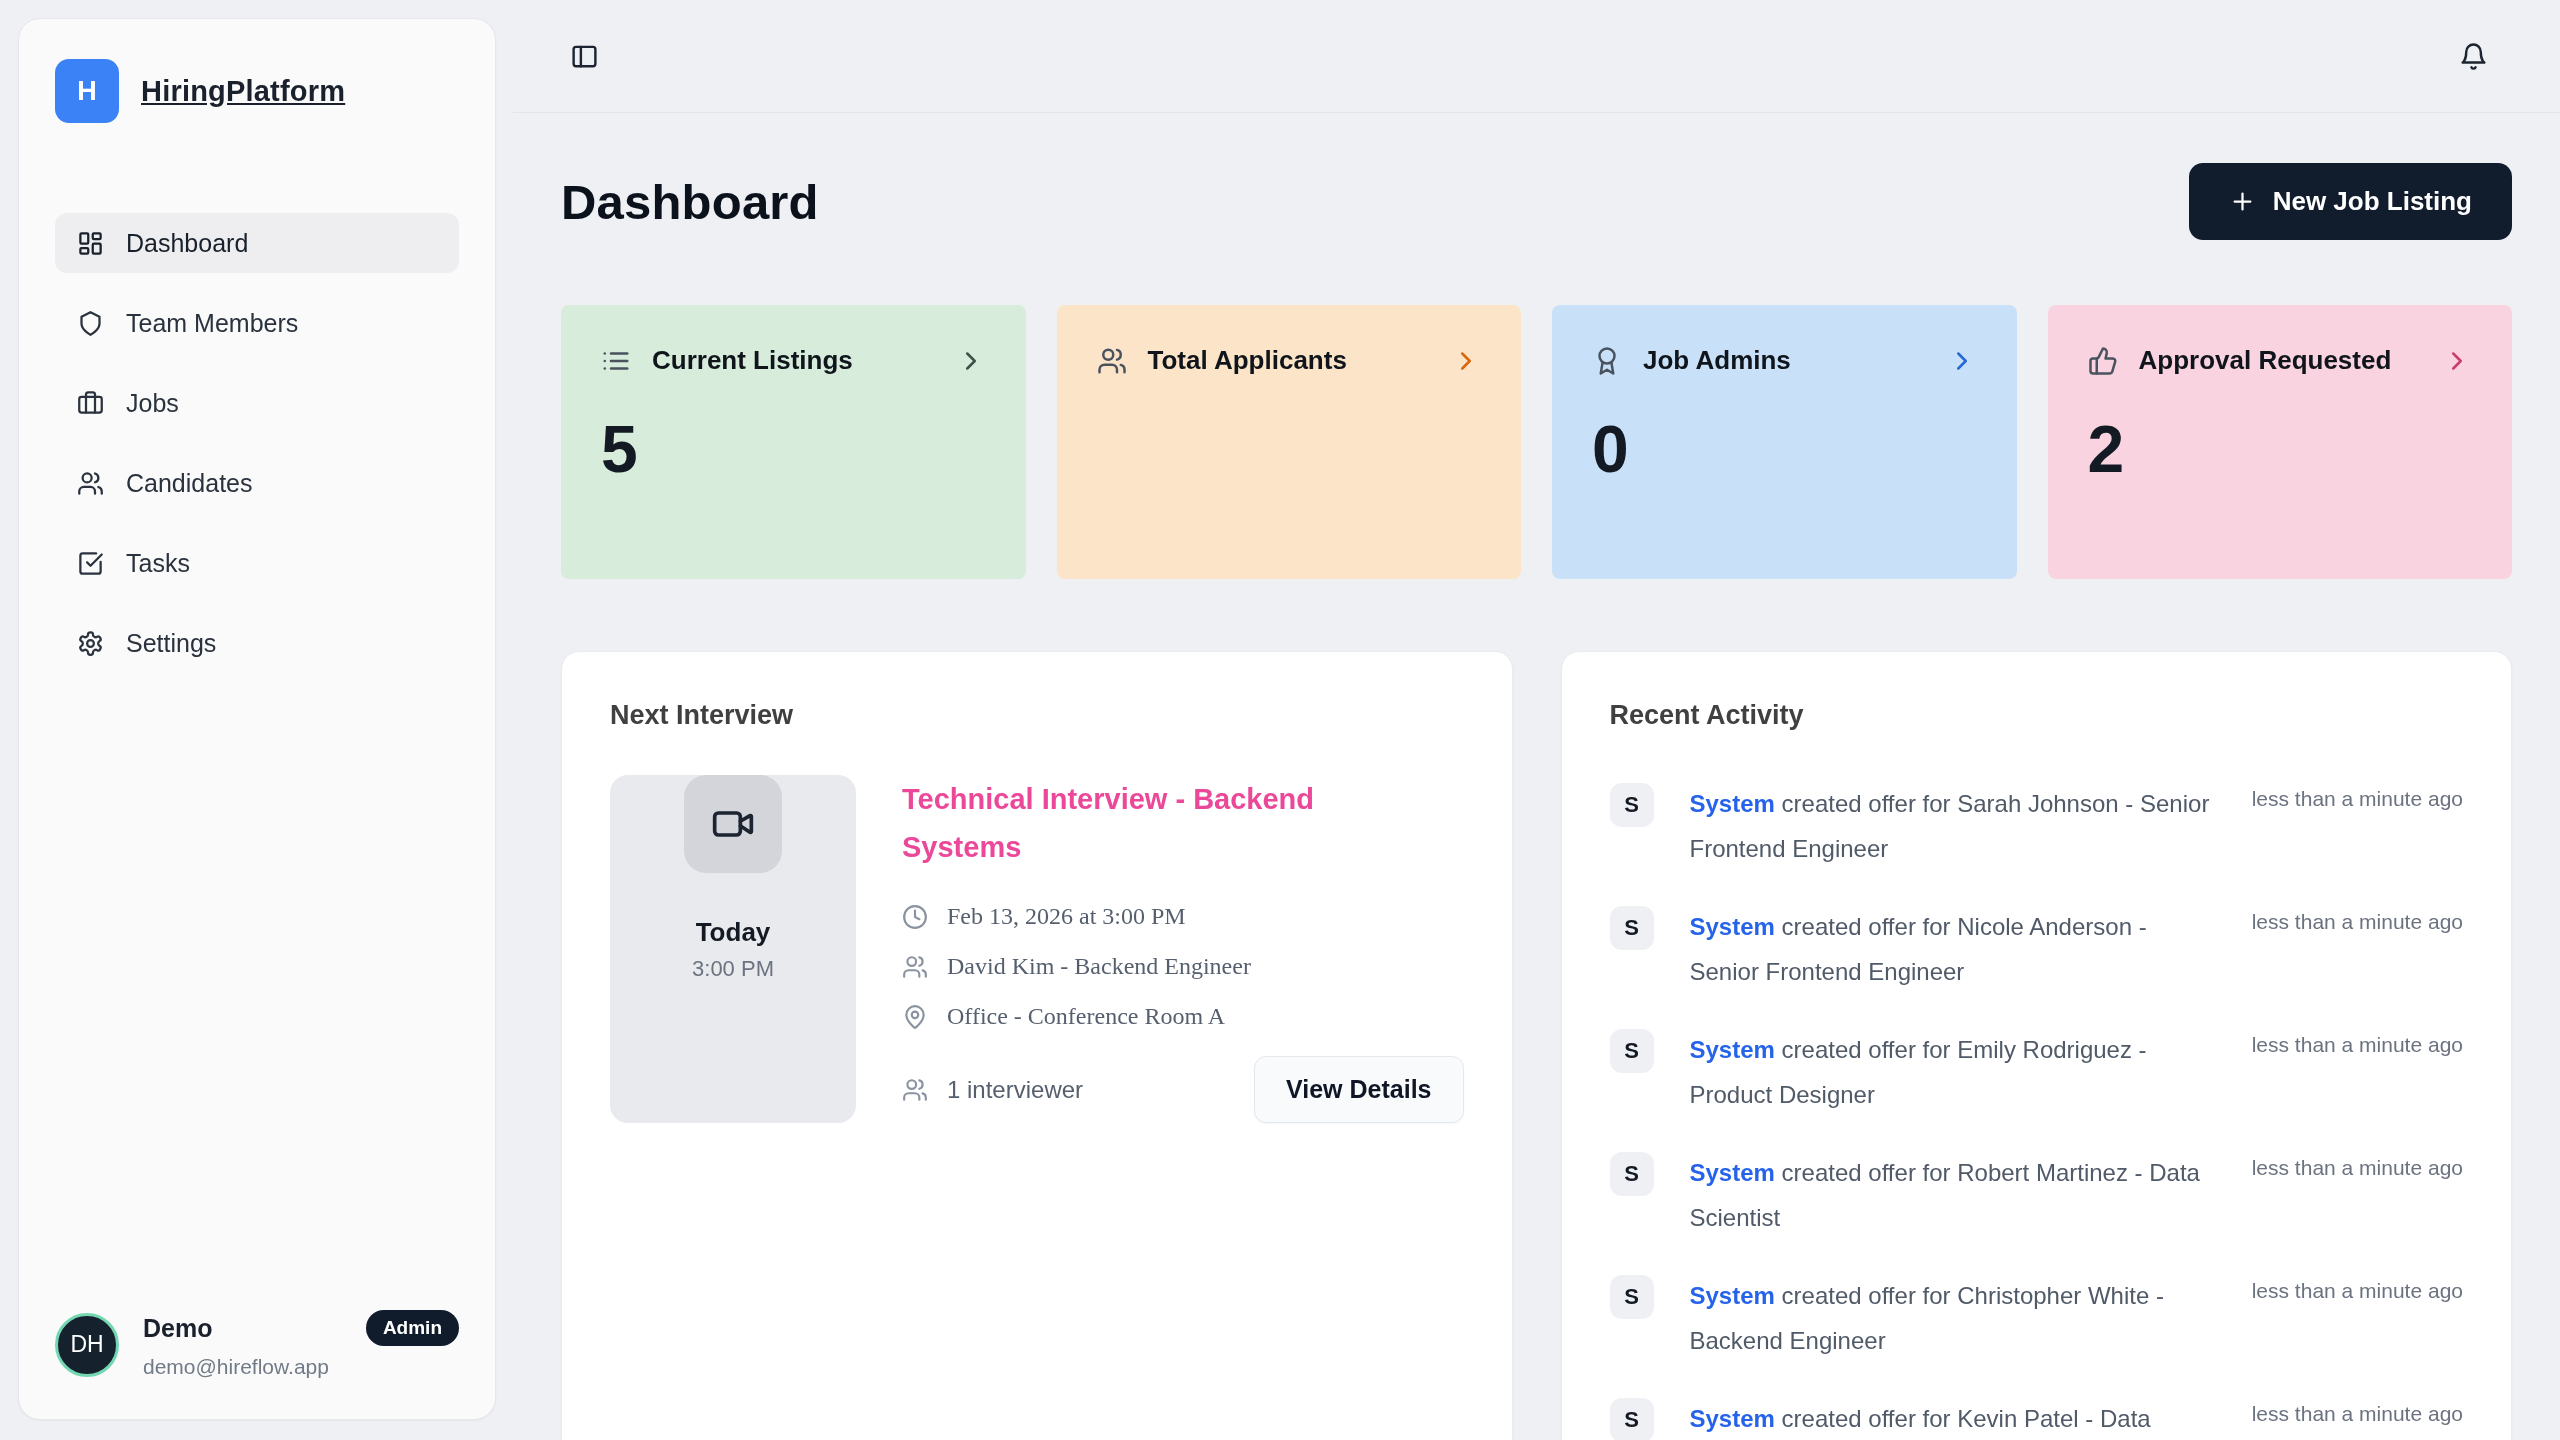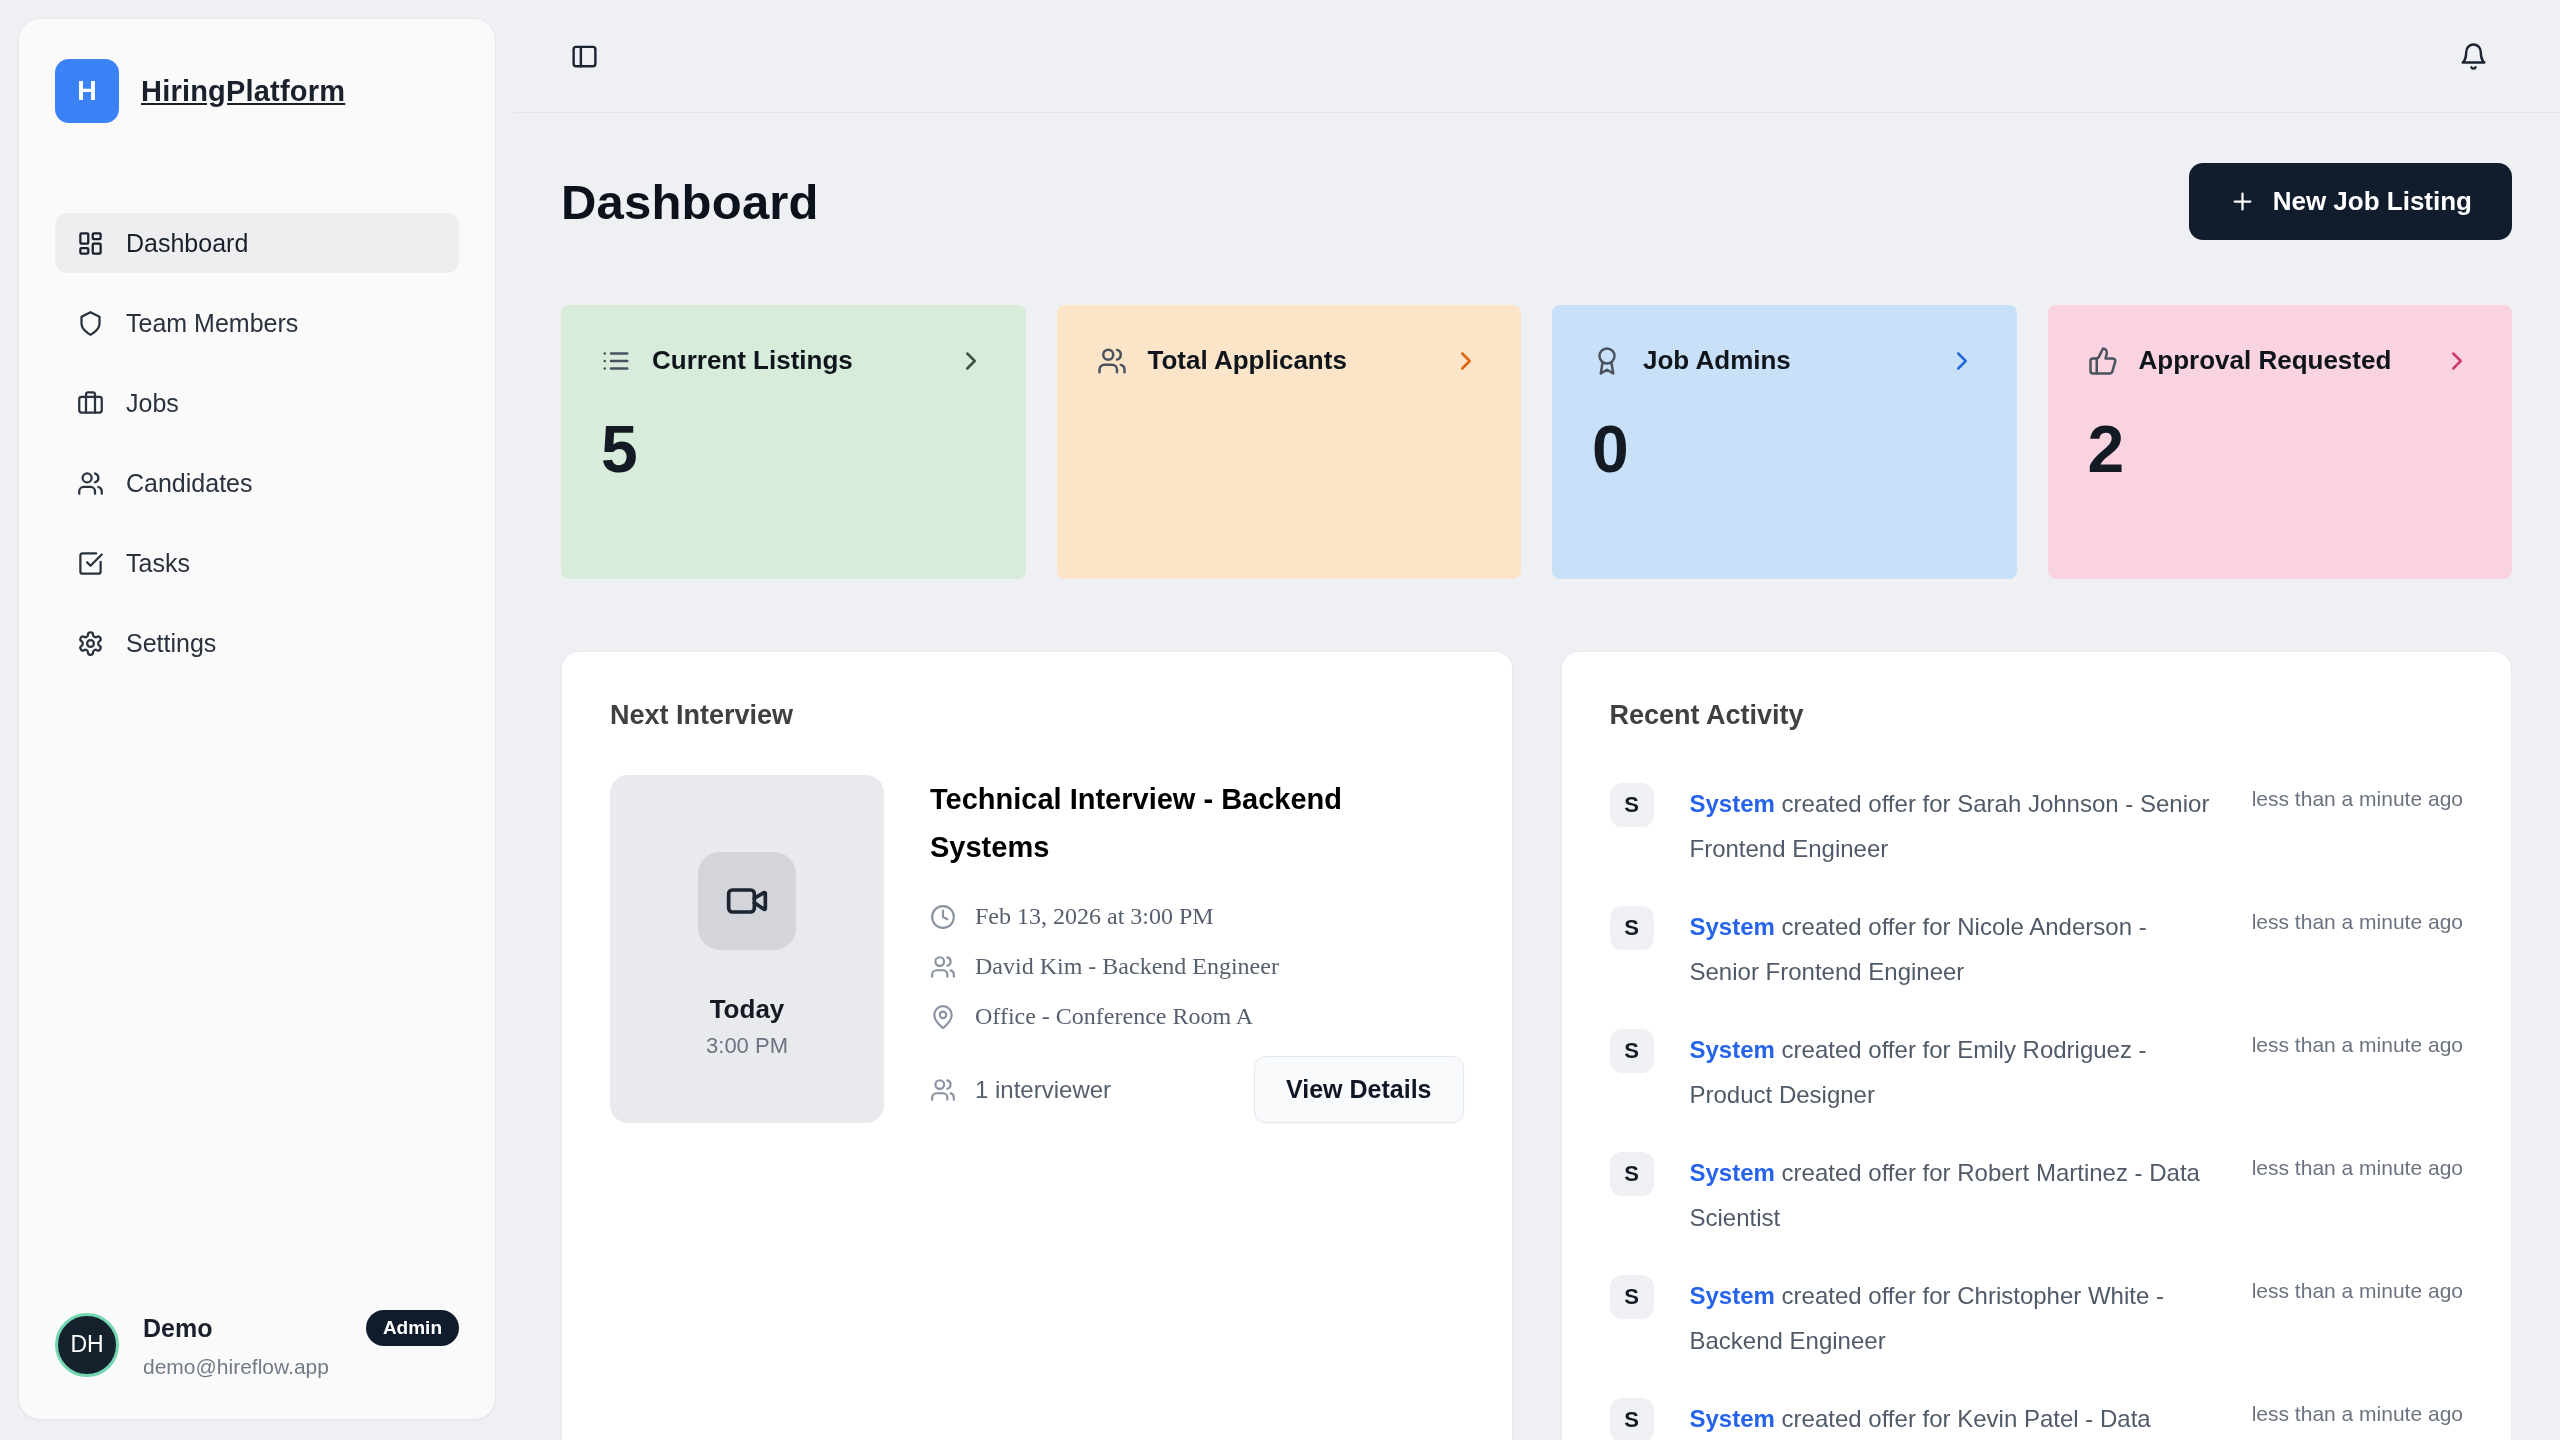--- a/index.html
+++ b/index.html
@@ -84,32 +84,32 @@
   .bottom-grid { margin-top:72px; display:grid; grid-template-columns:1fr 1fr; gap:48px; }
   .panel {
     background:#fff; border:1px solid #e9ebf0; border-radius:18px;
     padding:48px; min-height:880px;
     box-shadow:0 1px 3px rgba(16,24,40,.04);
   }
   .panel-title { font-size:27px; font-weight:700; color:#404040; }
 
   .ni-row { margin-top:44px; display:flex; gap:46px; }
   .ni-tile {
-    width:274px; min-height:348px; flex:none; background:#e9eaee; border-radius:18px;
-    display:flex; flex-direction:column; align-items:center; padding-top:77px;
+    width:246px; min-height:348px; flex:none; background:#e9eaee; border-radius:18px;
+    display:flex; flex-direction:column; align-items:center; 
   }
   .ni-videobox {
     width:98px; height:98px; border-radius:22px; background:#d3d5da;
     display:flex; align-items:center; justify-content:center; color:#1b2430;
   }
   .ni-videobox .icon { width:44px; height:44px; }
   .ni-day { margin-top:44px; font-size:26px; font-weight:700; color:#141a23; }
   .ni-time { margin-top:8px; font-size:22px; color:#6b7280; }
   .ni-details { flex:1; display:flex; flex-direction:column; min-height:348px; }
-  .ni-title { font-size:29px; font-weight:700; line-height:48px; color:#000000; max-width:480px; }
+  .ni-title { font-size:29px; font-weight:700; line-height:48px; color:#ec4899; max-width:480px; }
   .ni-meta { margin-top:32px; display:flex; flex-direction:column; gap:23px;font-family:Liberation Serif, serif; }
   .meta-row { display:flex; align-items:center; gap:19px; font-size:24px; color:#555f6d; }
   .meta-row .icon { width:26px; height:26px; color:#8b93a1; flex:none; }
   .ni-bottom { margin-top:auto; display:flex; align-items:center; justify-content:space-between; }
   .secondary-btn {
     background:#f9fafc; border:1px solid #e3e7ee; border-radius:12px;
     padding:18px 31px; font-size:25px; font-weight:600; color:#0f1726;
     font-family:inherit; cursor:pointer; box-shadow:0 1px 2px rgba(16,24,40,.04);
   }
 

